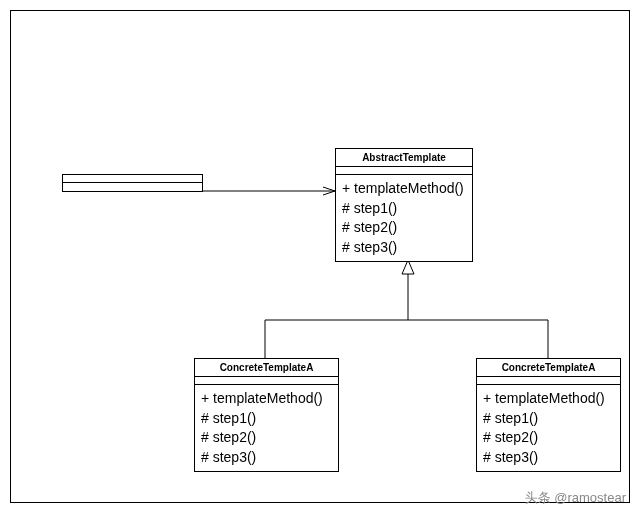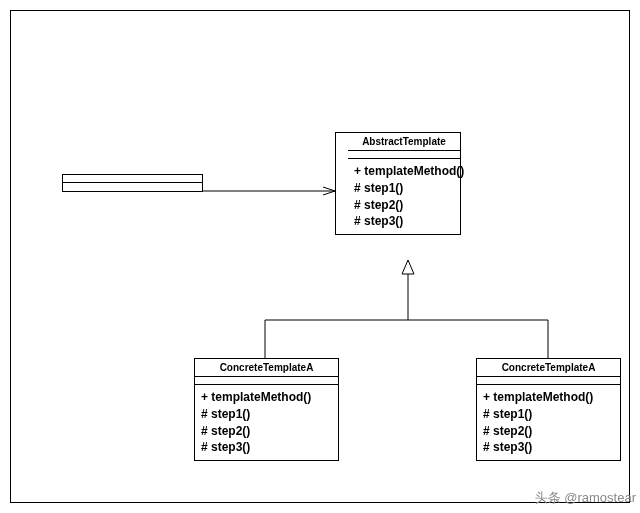--- a/index.html
+++ b/index.html
@@ -32,28 +32,27 @@
     border-bottom: 1px solid #000;
     font-size: 10px;
   }
   .uml-attrs {
     height: 8px;
     border-bottom: 1px solid #000;
   }
   .uml-ops {
     padding: 4px 6px;
     line-height: 1.4;
-    font-size: 12px;
+    font-size: 14px;
     min-height: 8px;
-    font-weight: bold;
   }
   .uml-ops div { white-space: nowrap; }
   .watermark {
     position: absolute;
-    right: 4px;
+    right: 14px;
     bottom: 6px;
     font-size: 13px;
     color: #888;
     font-family: sans-serif;
   }
   svg.connectors {
     position: absolute;
     left: 0; top: 0;
     width: 640px;
     height: 513px;
@@ -84,21 +83,21 @@
   <line x1="265" y1="320" x2="265" y2="358" stroke="#000" stroke-width="1"></line>
 
   <line x1="548" y1="320" x2="548" y2="358" stroke="#000" stroke-width="1"></line>
 </svg>
 
 <div class="uml-class" style="left:62px; top:174px; width:141px;">
   <div class="uml-attrs"></div>
   <div class="uml-ops"></div>
 </div>
 
-<div class="uml-class" style="left:335px; top:132px; width:126px;padding-left:12px;">
+<div class="uml-class" style="left:335px; top:148px; width:138px;">
   <div class="uml-title">AbstractTemplate</div>
   <div class="uml-attrs"></div>
   <div class="uml-ops">
     <div>+ templateMethod()</div>
     <div># step1()</div>
     <div># step2()</div>
     <div># step3()</div>
   </div>
 </div>
 

